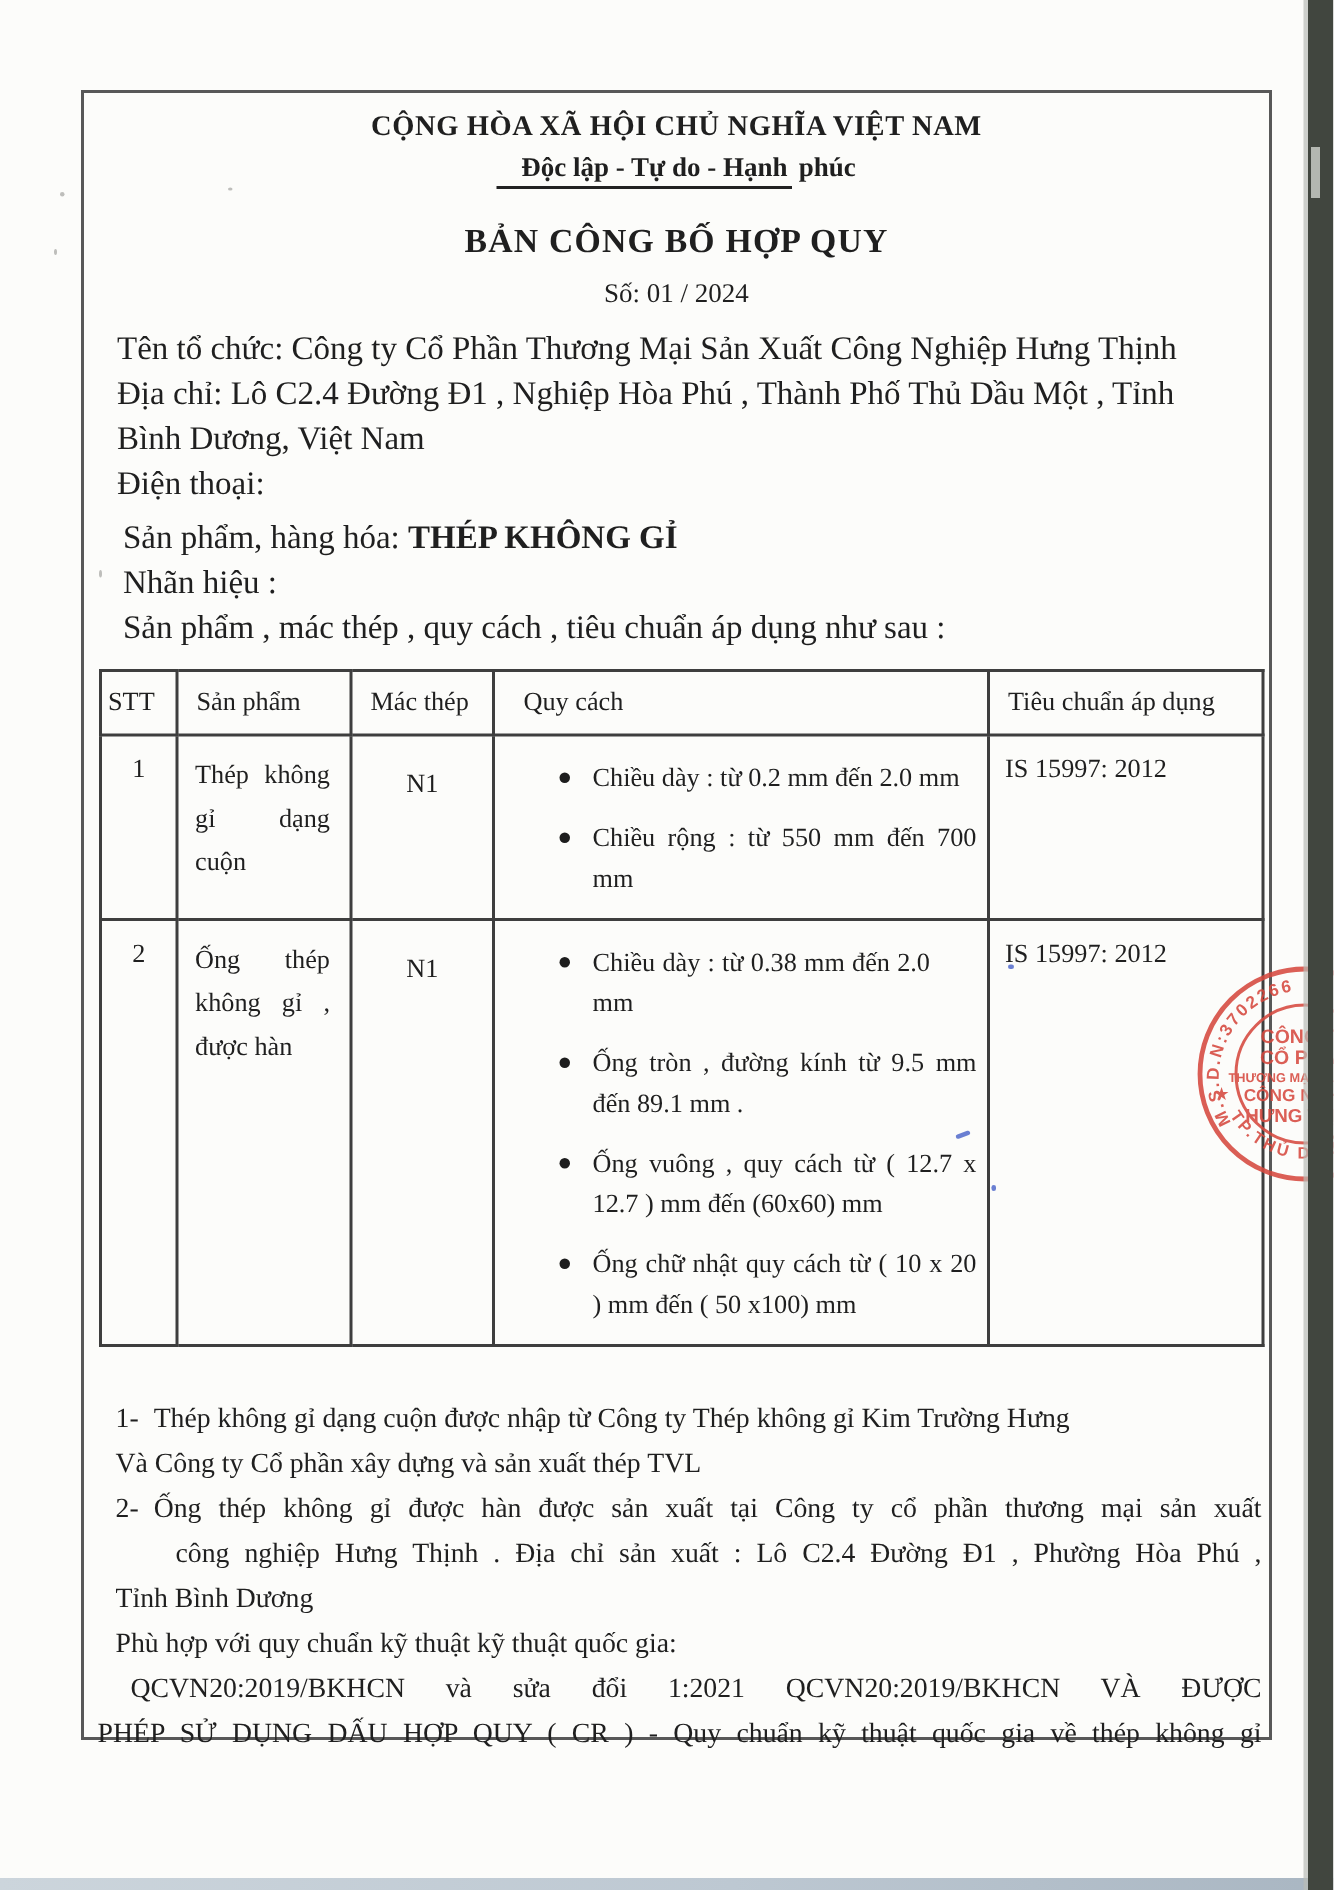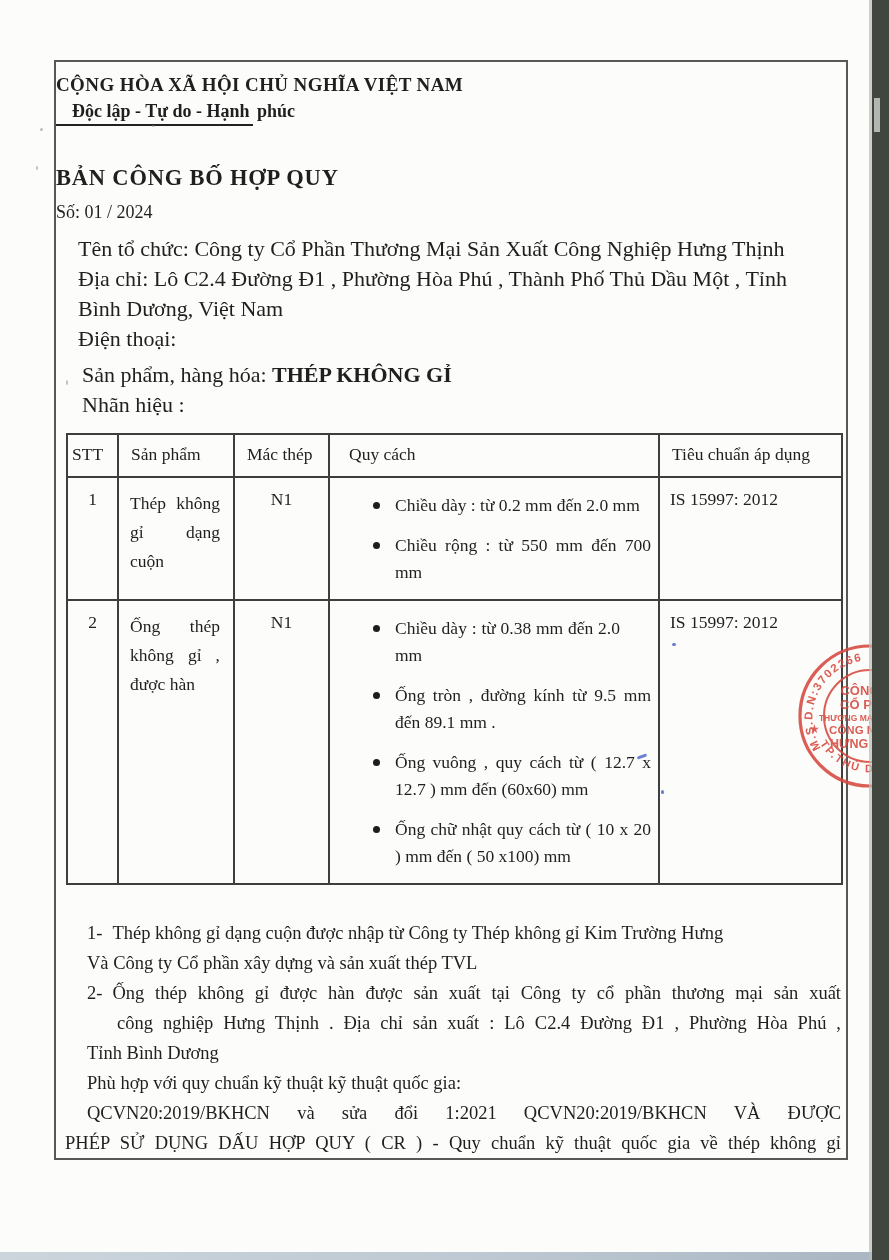--- a/index.html
+++ b/index.html
@@ -19,25 +19,25 @@
     background:#cfd3ce; opacity:.8; }
   .scan-edge-bottom { position:absolute; left:0; bottom:0; width:889px; height:8px;
     background:linear-gradient(90deg,#ccd5dc 0%,#bdc8d2 55%,#a9b6c2 100%); z-index:20; }
   .speck { position:absolute; background:#8a8a86; opacity:.55; border-radius:50%; z-index:5; }
   .ink-mark { position:absolute; background:#3a56c4; opacity:.75; border-radius:2px; z-index:6; }
 
   
   .frame { position:absolute; left:54px; top:60px; width:794px; height:1100px;
     border:2px solid #585858; z-index:2; }
 
-  .center { }
+  .center { text-align:center; }
   .hdr-national { margin-top:11px; font-size:19px; font-weight:bold; letter-spacing:.4px; line-height:24px; }
   .hdr-motto { margin-top:2px; font-size:18px; font-weight:bold; line-height:24px; }
   .hdr-motto .underlined { display:inline-block; border-bottom:2.5px solid #222; padding:0 3px 1px 16px; }
-  .doc-title { margin-top:38px; font-size:22.5px; font-weight:bold; letter-spacing:.8px; line-height:28px; }
+  .doc-title { margin-top:21px; font-size:22.5px; font-weight:bold; letter-spacing:.8px; line-height:28px; }
   .doc-number { margin-top:7px; font-size:18px; line-height:26px; }
 
   .body-text { font-size:22px; line-height:30px; }
   .para { margin:0 8px 0 22px; }
   .para.first { margin-top:9px; }
   .para.indent2 { margin-left:26px; }
   .bold { font-weight:bold; }
 
   
   table.spec { border-collapse:collapse; margin:13px 0 0 10px; table-layout:fixed; width:775px;
@@ -45,31 +45,31 @@
   table.spec col.c1{width:51px;} table.spec col.c2{width:116px;} table.spec col.c3{width:95px;}
   table.spec col.c4{width:330px;} table.spec col.c5{width:183px;}
   table.spec th, table.spec td { border:2px solid #3e3e3e; vertical-align:top; font-weight:normal; }
   table.spec thead tr { height:43px; }
   table.spec th { padding:9px 6px 6px 12px; text-align:left; font-size:17.5px; }
   table.spec th.c-stt { text-align:left; padding-left:4px;margin-top:24px; }
   table.spec th.c-quy { padding-left:19px;margin-top:20px; }
   tr.row-1 { height:96px; } tr.row-2 { height:238px; }
   td.cell-stt { text-align:center; padding-top:11px; }
   td.cell-prod { padding:11px 13px 0 11px; text-align:justify; line-height:29px; }
-  td.cell-grade { text-align:center; padding-top:11px; }
+  td.cell-grade { text-align:center; padding-top:21px; }
   td.cell-std { padding:11px 6px 0 10px; }
   td.cell-spec ul { list-style:none; margin:14px 7px 0 38px; padding:0; }
   td.cell-spec li { position:relative; padding-left:27px; margin-bottom:13px;
     text-align:justify; line-height:27px; }
   td.cell-spec li::before { content:""; position:absolute; left:5px; top:10px;
     width:7px; height:7px; border-radius:50%; background:#1d1d1d; }
 
   
   .notes { margin:33px 0 0 9px; width:776px; font-size:18.5px; line-height:30px; }
-  .n-row { margin-left:22px; }
+  .n-row { margin-left:12px; }
   .n-marker { display:inline-block; margin-right:10px; }
   .jl { text-align:justify; text-align-last:justify; }
   .hang2 { margin-left:52px; }
   .conform-l1 { margin-left:22px; }
   .conform-l2 { margin-left:0; }
 
   
   .stamp { position:absolute; left:785px; top:631px; width:170px; height:170px;
     z-index:10; opacity:.88; }
   .stamp svg text { font-family:"Liberation Sans","DejaVu Sans",sans-serif; fill:var(--stamp-red,#d6493f); }
@@ -88,32 +88,33 @@
       <span>phúc</span>
     </div>
 
     <div class="center doc-title">BẢN CÔNG BỐ HỢP QUY</div>
 
     <div class="center doc-number">Số: 01 / 2024</div>
 
     <div class="body-text para first">Tên tổ chức: Công ty Cổ Phần Thương Mại Sản Xuất Công Nghiệp Hưng Thịnh</div>
 
     <div class="body-text para">
-      <span>Địa chỉ: Lô C2.4 Đường Đ1 , Phường Hòa Phú , Thành Phố Thủ Dầu Một , Tỉnh</span><br>
+      <span>Địa chỉ: Lô C2.4 Đường Đ1 , Nghiệp Hòa Phú , Thành Phố Thủ Dầu Một , Tỉnh</span><br>
       <span>Bình Dương, Việt Nam</span>
     </div>
 
     <div class="body-text para">Điện thoại:</div>
 
     <div class="body-text para indent2" style="margin-top:6px;">
       <span>Sản phẩm, hàng hóa: </span><span class="bold">THÉP KHÔNG GỈ</span>
     </div>
 
     <div class="body-text para indent2">Nhãn hiệu :</div>
 
+    <div class="body-text para indent2">Sản phẩm , mác thép , quy cách , tiêu chuẩn áp dụng như sau :</div>
 
     <table class="spec">
       <colgroup>
           <col class="c1">
           <col class="c2">
           <col class="c3">
           <col class="c4">
           <col class="c5">
         </colgroup>
       <thead>

